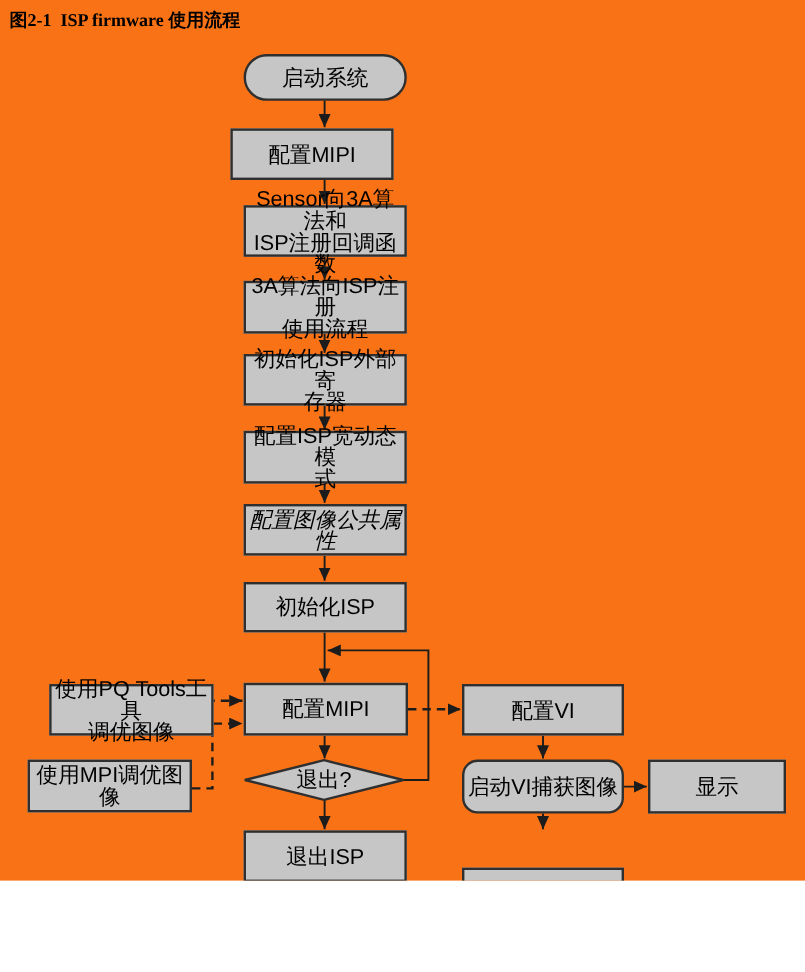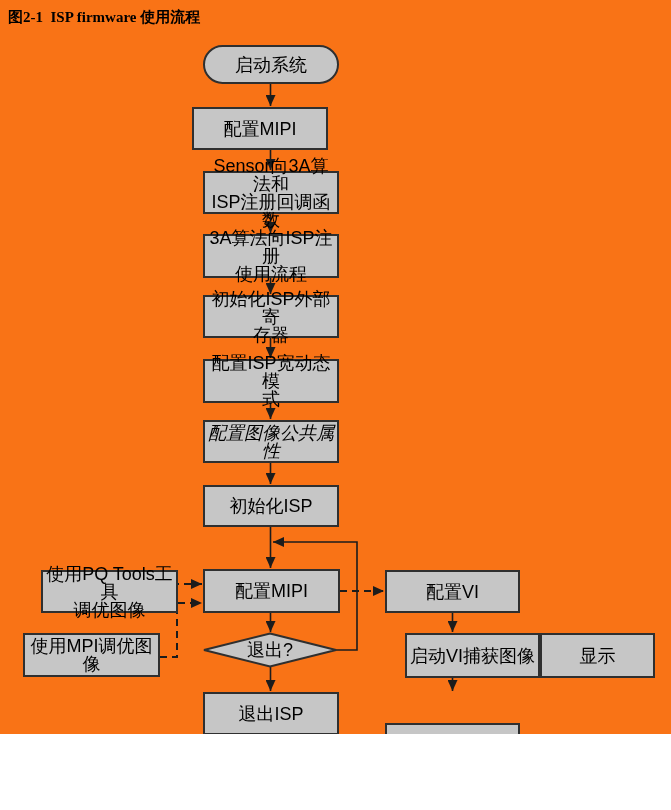--- a/index.html
+++ b/index.html
@@ -103,17 +103,17 @@
   <div class="node" style="left:203px; top:569px; width:137px; height:44px;">配置MIPI</div>
   <div class="node" style="left:203px; top:692px; width:136px; height:43px;">退出ISP</div>
   <div class="node ghost" style="left:204px; top:633px; width:132px; height:34px;">退出?</div>
   <div class="node terminator" style="left:203px; top:760px; width:136px; height:41px;">退出系统</div>
 
   <div class="node" style="left:41px;  top:570px; width:137px; height:43px;">使用PQ Tools工具
 调优图像</div>
   <div class="node" style="left:23px;  top:633px; width:137px; height:44px;">使用MPI调优图像</div>
 
   <div class="node" style="left:385px; top:570px; width:135px; height:43px;">配置VI</div>
-  <div class="node" style="left:405px; top:633px; width:135px; height:45px;">启动VI捕获图像</div>
+  <div class="node" style="left:385px; top:633px; width:135px; height:45px;border-radius:13px;">启动VI捕获图像</div>
   <div class="node" style="left:385px; top:692px; width:135px; height:43px;margin-top:31px;">编码</div>
   <div class="node" style="left:540px; top:633px; width:115px; height:45px;">显示</div>
 
 </div>
 
 </body></html>

